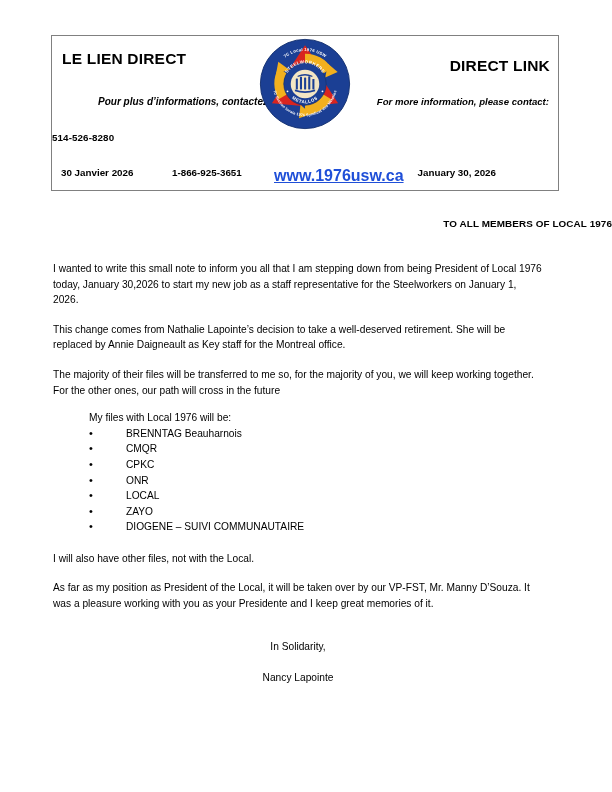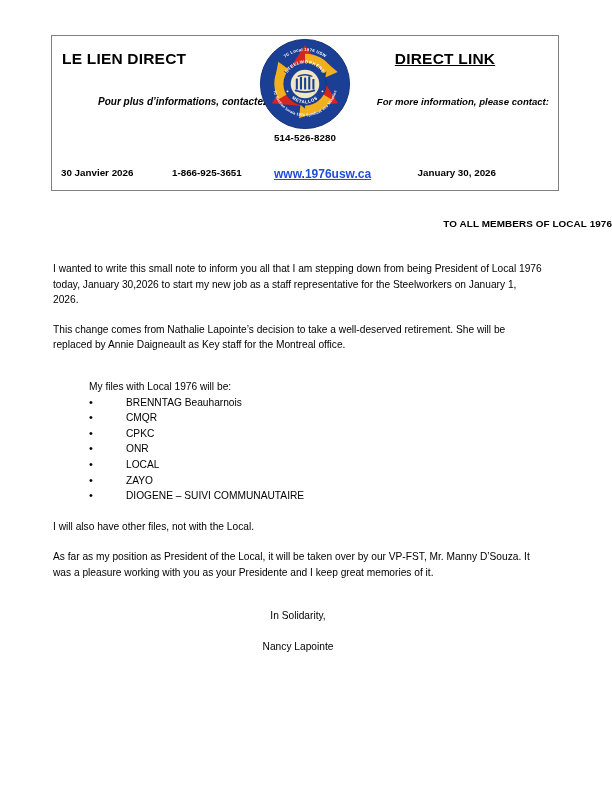--- a/index.html
+++ b/index.html
@@ -33,27 +33,26 @@
     top: 14px;
     width: 215px;
     text-align: left;
     font-size: 15.5px;
     font-weight: bold;
     letter-spacing: 0.2px;
   }
   .hdr-title-en {
     position: absolute;
     right: 8px;
-    top: 14px;
+    top: 21px;
     width: 210px;
-    text-align: center;
+    text-align: right;
     font-size: 15.5px;
     font-weight: bold;
     letter-spacing: 0.2px;
-    text-decoration: underline;
   }
 
   .hdr-contact-fr {
     position: absolute;
     left: 9px;
     top: 60px;
     font-size: 10px;
     font-weight: bold;
     font-style: italic;
     margin-left: 37px;
@@ -77,21 +76,20 @@
     width: 92px;
     height: 92px;
   }
   .logo-wrap svg { display: block; }
 
   .hdr-phone {
     position: absolute;
     left: 0;
     right: 0;
     top: 96px;
-    text-align: center;
     font-size: 9.8px;
     font-weight: bold;
     letter-spacing: 0.1px;
   }
 
   
   .hdr-bottom {
     position: absolute;
     left: 0;
     right: 0;
@@ -109,21 +107,21 @@
     position: absolute;
     left: 120px;
     top: 6px;
     font-size: 9.8px;
     font-weight: bold;
   }
   .hdr-web {
     position: absolute;
     left: 222px;
     top: 6px;
-    font-size: 12px;
+    font-size: 16px;
     font-weight: bold;
     color: #1f4fd8;
     text-decoration: underline;
     cursor: pointer;
     text-align: center;
   }
   .hdr-date-en {
     position: absolute;
     right: 62px;
     top: 6px;
@@ -276,20 +274,21 @@
 
 <div class="doc-title">TO ALL MEMBERS OF LOCAL 1976</div>
 
 <div class="body-col">
 
 
   <p class="para">I wanted to write this small note to inform you all that I am stepping down from being President of Local 1976 today, January 30,2026 to start my new job as a staff representative for the Steelworkers on January 1, 2026.</p>
 
   <p class="para">This change comes from Nathalie Lapointe’s decision to take a well-deserved retirement. She will be replaced by Annie Daigneault as Key staff for the Montreal office.</p>
 
+  <p class="para tight">The majority of their files will be transferred to me so, for the majority of you, we will keep working together. For the other ones, our path will cross in the future</p>
 
   <p class="list-head">My files with Local 1976 will be:</p>
 
   <ul class="files">
     <li>
       <span class="bullet">•</span>
       <span>BRENNTAG Beauharnois</span>
     </li>
     <li>
       <span class="bullet">•</span>

